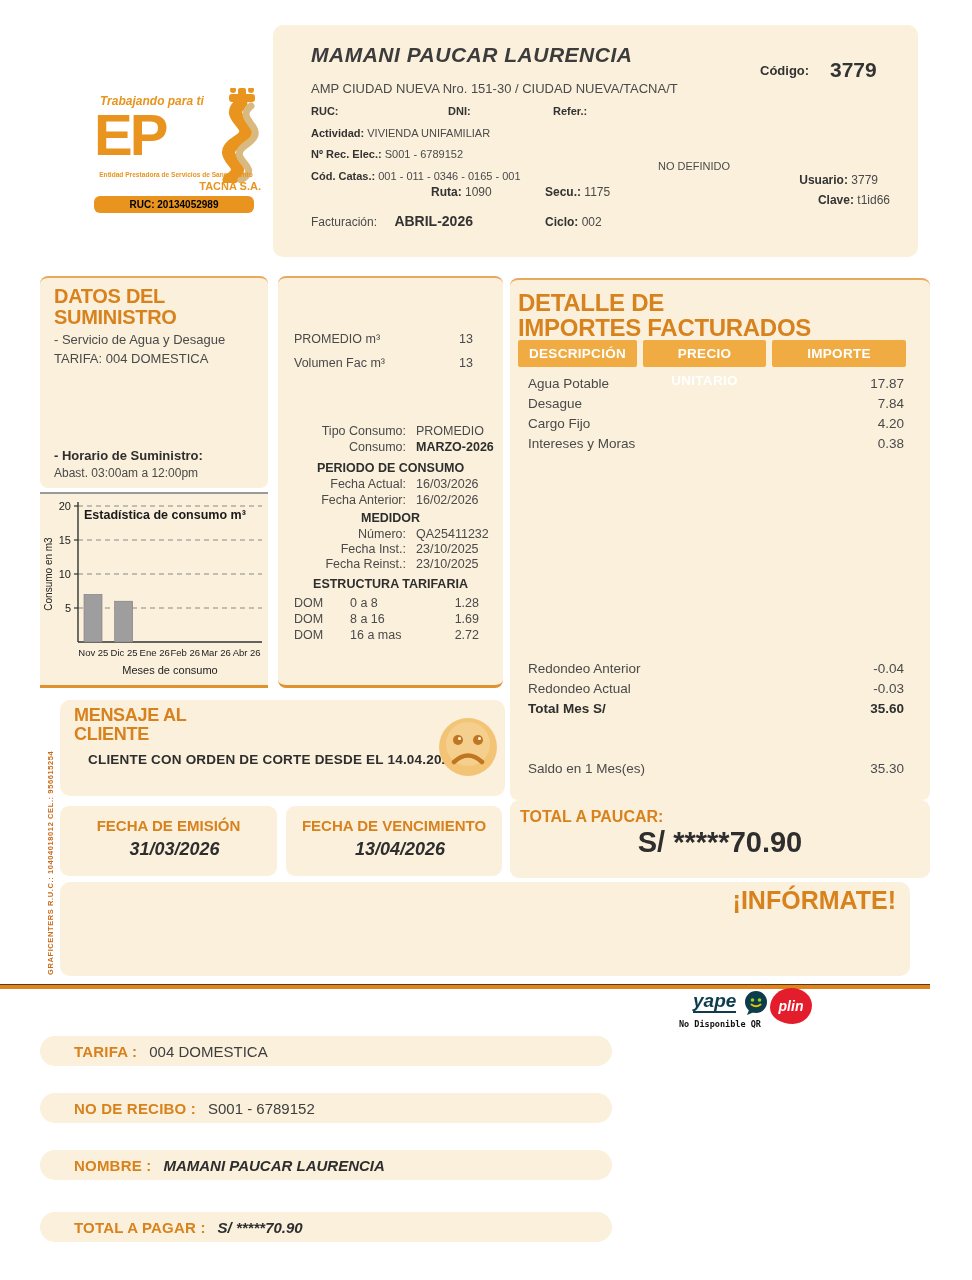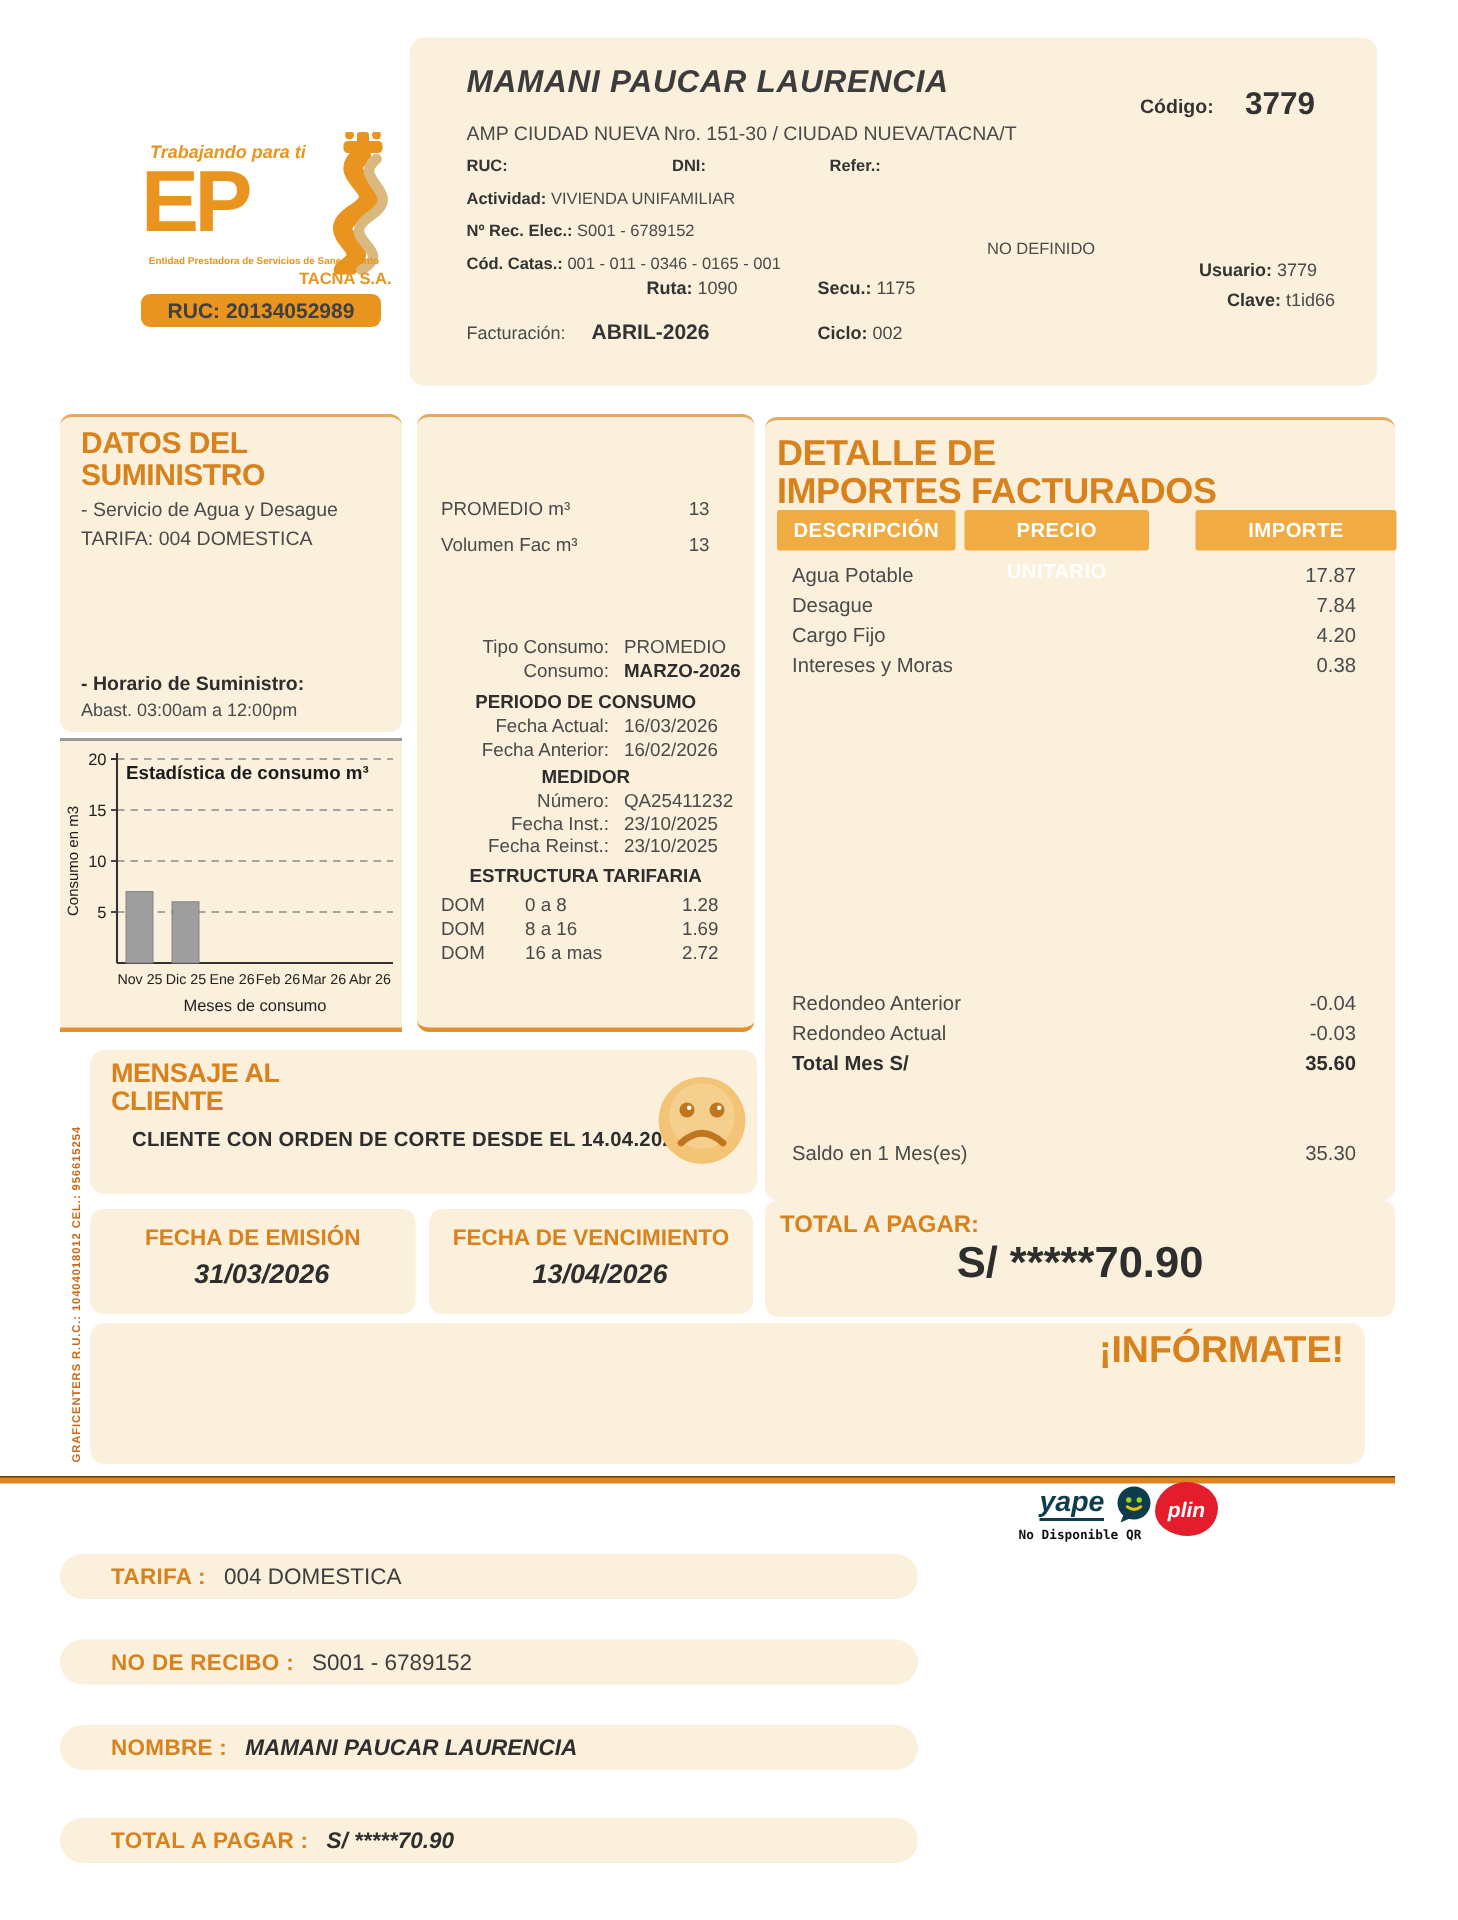--- a/index.html
+++ b/index.html
@@ -21,22 +21,22 @@
   .codigo-value { left:557px; top:33px; font-size:21px; font-weight:bold; color:#333; }
   .usuario-row { right:40px; top:148px; font-size:12px; }
   .clave-row { right:28px; top:168px; font-size:12px; }
 
   
   #logo { position:absolute; left:76px; top:88px; width:206px; height:140px; }
   .tagline { position:absolute; left:24px; top:6px; font-size:12px; font-weight:bold; font-style:italic; color:#e8941f; }
   .eps-text { position:absolute; left:18px; top:18px; font-size:58px; font-weight:900; color:#e8941f; letter-spacing:-3px; line-height:1; }
   .logo-sub { position:absolute; left:0; top:83px; width:200px; font-size:6.6px; font-weight:bold; color:#e8941f; text-align:center; }
   .logo-tacna { position:absolute; left:0; top:92px; width:185px; font-size:11px; font-weight:bold; color:#e8941f; text-align:right; }
-  .ruc-badge { position:absolute; left:18px; top:108px; width:160px; background:#e8941f; color:#404040;
-    font-size:14px; font-weight:bold; text-align:center; padding:3px 0; border-radius:6px; }
+  .ruc-badge { position:absolute; left:18px; top:108px; width:160px; background:#e8941f; color:#000000;
+    font-size:10px; font-weight:bold; text-align:center; padding:3px 0; border-radius:6px; }
 
   
   .col-panel { border-top:2px solid #e9a95c; }
   #panel-suministro { left:40px; top:276px; width:228px; height:212px; }
   #panel-chart { left:40px; top:492px; width:228px; height:196px; border-top:2px solid #9a9a9a; border-bottom:3px solid #e0922e; }
   #panel-consumo { left:278px; top:276px; width:225px; height:412px; border-bottom:3px solid #e0922e; }
   #panel-importes { left:510px; top:278px; width:420px; height:522px; }
 
   .sec-title { font-size:20px; font-weight:bold; color:#d8821e; line-height:21px; letter-spacing:-.3px; }
   #panel-suministro .sec-title, #panel-consumo .sec-title { position:absolute; left:14px; top:8px; }
@@ -270,21 +270,21 @@
       </div>
   </div>
 
   <div id="panel-importes" class="panel col-panel">
     <div class="sec-title">
       <span>DETALLE DE</span><br>
       <span>IMPORTES FACTURADOS</span>
     </div>
     <div class="tbl-head" style="left:8px; width:119px;">DESCRIPCIÓN</div>
     <div class="tbl-head" style="left:133px; width:123px;">PRECIO UNITARIO</div>
-    <div class="tbl-head" style="left:262px; width:134px;margin-left:25px;">IMPORTE</div>
+    <div class="tbl-head" style="left:262px; width:134px;">IMPORTE</div>
 
     <div class="imp-rows">
         <div class="imp-row">
           <span>Agua Potable</span>
           <span>17.87</span>
         </div>
         <div class="imp-row">
           <span>Desague</span>
           <span>7.84</span>
         </div>
@@ -336,21 +336,21 @@
   <div id="box-emision" class="panel fecha-box">
     <div class="fecha-label">FECHA DE EMISIÓN</div>
     <div class="fecha-value">31/03/2026</div>
   </div>
   <div id="box-vencimiento" class="panel fecha-box">
     <div class="fecha-label">FECHA DE VENCIMIENTO</div>
     <div class="fecha-value">13/04/2026</div>
   </div>
 
   <div id="box-total" class="panel">
-    <div class="total-label">TOTAL A PAGAR:</div>
+    <div class="total-label">TOTAL A PAUCAR:</div>
     <div class="total-value">S/ *****70.90</div>
   </div>
 
   <div id="panel-informate" class="panel">
     <div class="informate-text">¡INFÓRMATE!</div>
   </div>
 
   <div id="separator"></div>
 
   <div id="yape">

